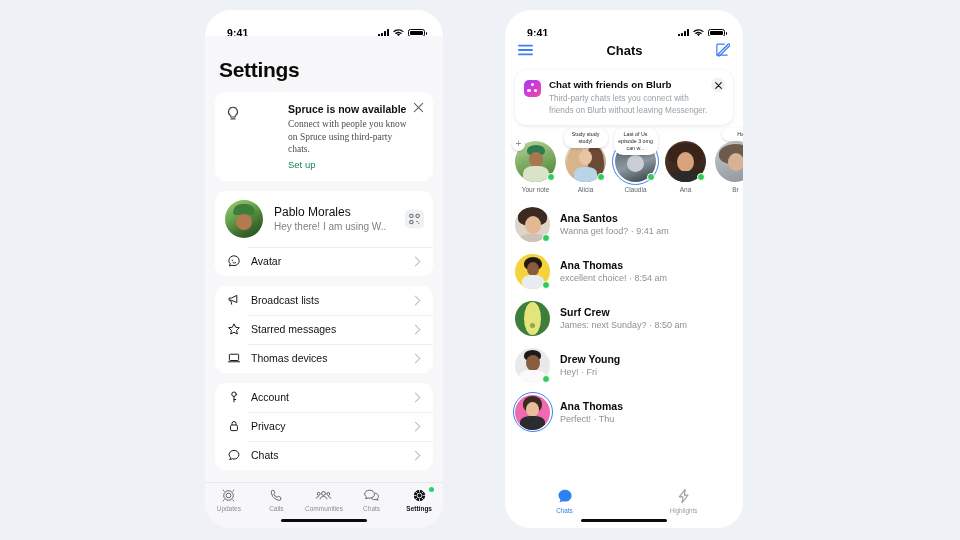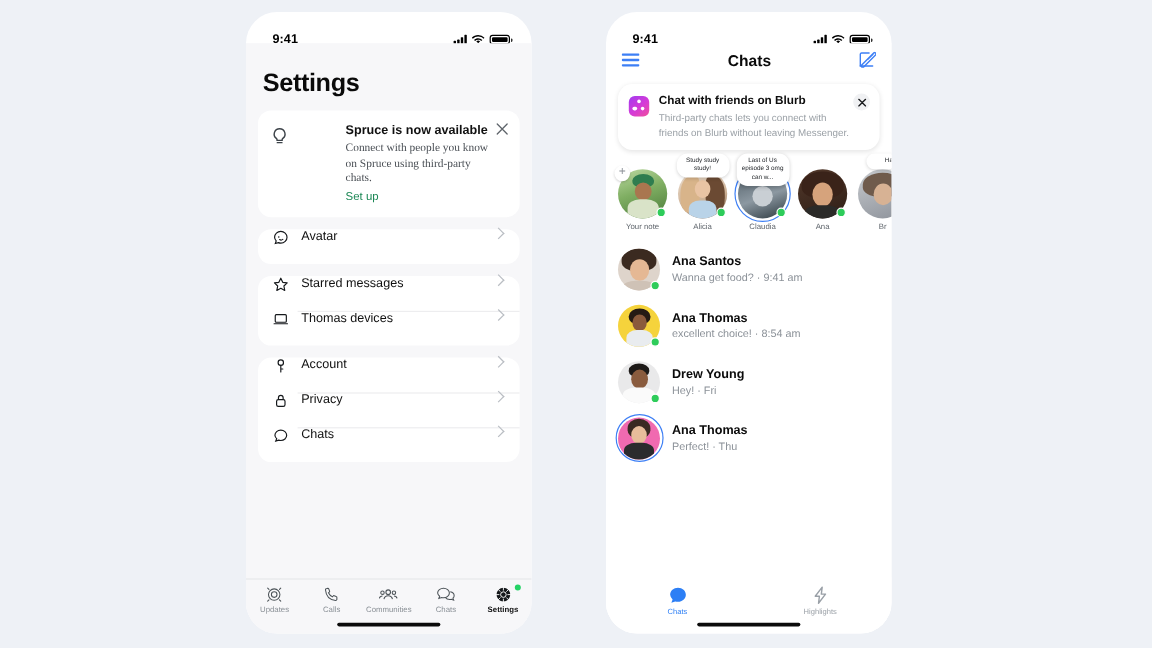--- a/index.html
+++ b/index.html
@@ -78,21 +78,21 @@
   .profile-txt { flex:1; padding-left:11px; padding-right:24px; }
   .profile-name { font-size:12px; color:#101010; margin-bottom:2px; }
   .profile-status { font-size:10px; color:#7d838a; }
   .qr-btn {
     position:absolute; right:9px; top:50%; transform:translateY(-50%);
     width:19px; height:19px; border-radius:5px; background:#f0f1f3;
     display:flex; align-items:center; justify-content:center; cursor:pointer;
   }
 
   .row {
-    display:flex; align-items:flex-start; padding:0 10px; height:29px;
+    display:flex; align-items:center; padding:0 10px; height:29px;
     position:relative; cursor:pointer;
   }
   .row + .row::before, .profile-row + .row::before {
     content:""; position:absolute; left:33px; right:0; top:0; height:1px; background:#ededef;
   }
   .row-icon { width:17px; flex:0 0 17px; display:flex; align-items:center; justify-content:center; }
   .row-label { flex:1; font-size:10.5px; color:#101010; padding-left:9px; }
   .chev { width:7px; height:7px; border-right:1.3px solid #b9bdc3; border-top:1.3px solid #b9bdc3; transform:rotate(45deg); margin-right:4px; }
 
   
@@ -250,34 +250,60 @@
             <div class="promo-title">Spruce is now available</div>
             <div class="promo-desc">Connect with people you know on Spruce using third-party chats.</div>
             <div class="promo-link">Set up</div>
           </div>
           <svg class="promo-close" viewBox="0 0 12 12">
             <path d="M1.5 1.5 10.5 10.5M10.5 1.5 1.5 10.5" stroke="#60666c" stroke-width="1.2" stroke-linecap="round"></path>
           </svg>
         </div>
 
         <div class="card">
+          <div class="profile-row">
+            <div class="avatar-img"></div>
+            <div class="profile-txt">
+              <div class="profile-name">Pablo Morales</div>
+              <div class="profile-status">Hey there! I am using W..</div>
+            </div>
+            <div class="qr-btn">
+              <svg viewBox="0 0 14 14" width="11" height="11" fill="#3a3f45">
+                <rect x="1" y="1" width="4" height="4" rx=".8" fill="none" stroke="#3a3f45" stroke-width="1"></rect>
+                <rect x="9" y="1" width="4" height="4" rx=".8" fill="none" stroke="#3a3f45" stroke-width="1"></rect>
+                <rect x="1" y="9" width="4" height="4" rx=".8" fill="none" stroke="#3a3f45" stroke-width="1"></rect>
+                <rect x="9.5" y="9.5" width="1.4" height="1.4"></rect>
+                  <rect x="11.8" y="11.8" width="1.2" height="1.2"></rect>
+              </svg>
+            </div>
+          </div>
           <div class="row">
             <span class="row-icon">
               <svg viewBox="0 0 20 20" width="14" height="14" fill="none" stroke="#16191c" stroke-width="1.4">
                 <path d="M10 2.6c4 0 7.4 3.1 7.4 7s-3.3 7-7.4 7c-1 0-2-.2-2.9-.6l-3.6 1 1-3.1A6.8 6.8 0 0 1 2.6 9.6c0-3.9 3.3-7 7.4-7z"></path>
                 <circle cx="7.6" cy="9.2" r=".9" fill="#16191c" stroke="none"></circle>
                 <path d="M8.6 12.4c1.2.7 2.7.6 3.8-.3" stroke-linecap="round"></path>
               </svg>
             </span>
             <span class="row-label">Avatar</span>
             <span class="chev"></span>
           </div>
         </div>
 
         <div class="card">
+          <div class="row">
+            <span class="row-icon">
+              <svg viewBox="0 0 20 20" width="14" height="14" fill="none" stroke="#16191c" stroke-width="1.4" stroke-linejoin="round">
+                <path d="M3 7.2h3.4L14 3.4v10.2L6.4 10.4H3z"></path>
+                <path d="M5.4 10.6 6.6 16" stroke-linecap="round"></path>
+              </svg>
+            </span>
+            <span class="row-label">Broadcast lists</span>
+            <span class="chev"></span>
+          </div>
           <div class="row">
             <span class="row-icon">
               <svg viewBox="0 0 20 20" width="14" height="14" fill="none" stroke="#16191c" stroke-width="1.4" stroke-linejoin="round">
                 <path d="M10 2.6 12.3 7.5l5.3.7-3.9 3.7 1 5.3-4.7-2.6-4.7 2.6 1-5.3L2.4 8.2l5.3-.7z"></path>
               </svg>
             </span>
             <span class="row-label">Starred messages</span>
             <span class="chev"></span>
           </div>
           <div class="row">
@@ -518,20 +544,32 @@
               <span class="ph-body" style="left:7px;top:21px;width:22px;height:16px;background:#e9ecef;"></span>
             </div>
             <span class="chat-online"></span>
           </div>
           <div class="chat-txt">
             <div class="chat-name">Ana Thomas</div>
             <div class="chat-prev">excellent choice! · 8:54 am</div>
           </div>
         </div>
 
+        <div class="chat-row">
+          <div class="chat-av-wrap">
+            <div class="chat-av" style="background:#3f7d3a">
+              <span class="ph-face" style="left:9px;top:1px;width:17px;height:33px;background:#e3e47a;border-radius:50%;"></span>
+              <span class="ph-face" style="left:15px;top:22px;width:5px;height:5px;background:#9aa34a;"></span>
+            </div>
+          </div>
+          <div class="chat-txt">
+            <div class="chat-name">Surf Crew</div>
+            <div class="chat-prev">James: next Sunday? · 8:50 am</div>
+          </div>
+        </div>
 
         <div class="chat-row">
           <div class="chat-av-wrap">
             <div class="chat-av" style="background:#e9e9ea">
               <span class="ph-hair" style="left:9px;top:2px;width:17px;height:11px;background:#1d1a18;"></span>
               <span class="ph-face" style="left:11px;top:7px;width:14px;height:16px;background:#8a5c3e;"></span>
               <span class="ph-body" style="left:4px;top:22px;width:27px;height:15px;background:#fafafa;"></span>
             </div>
             <span class="chat-online"></span>
           </div>

